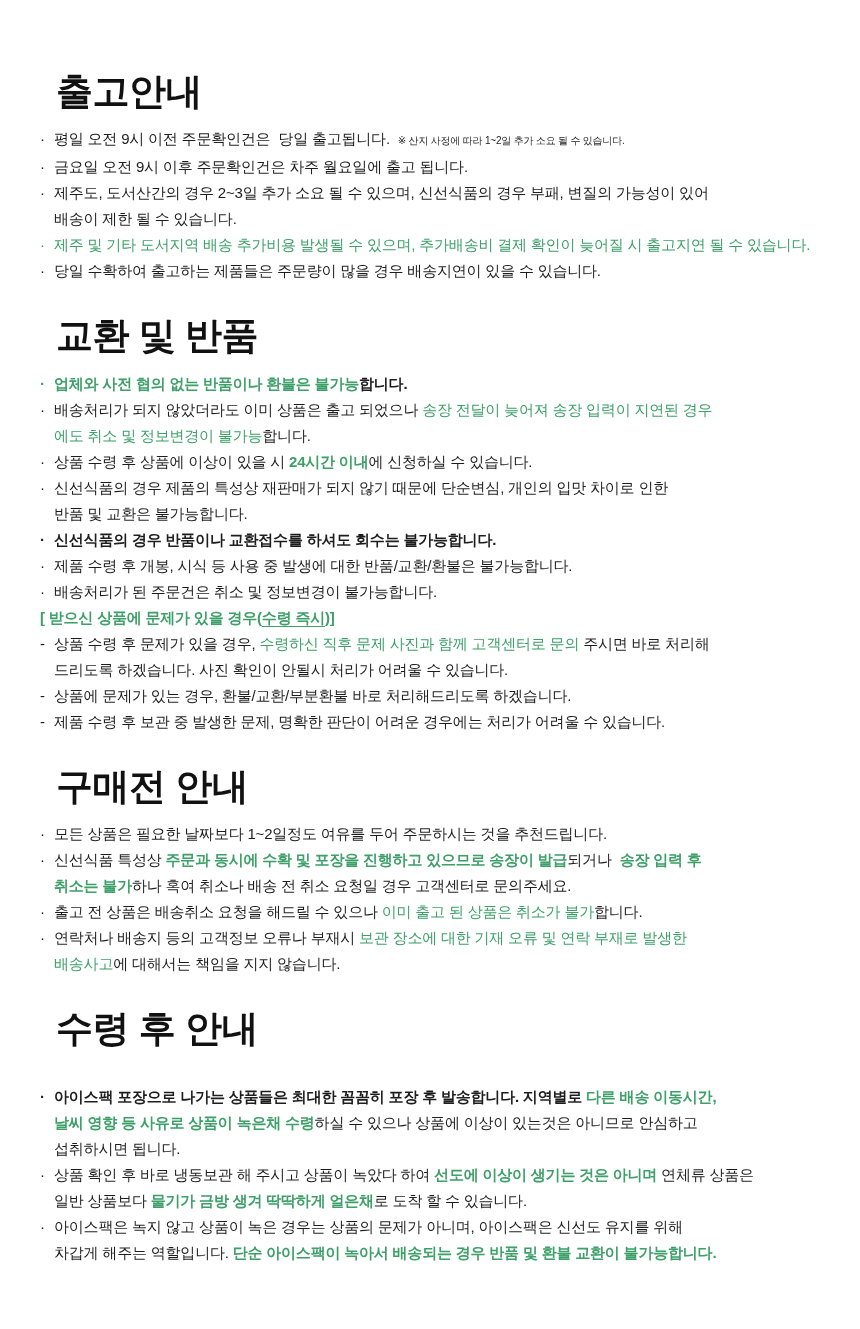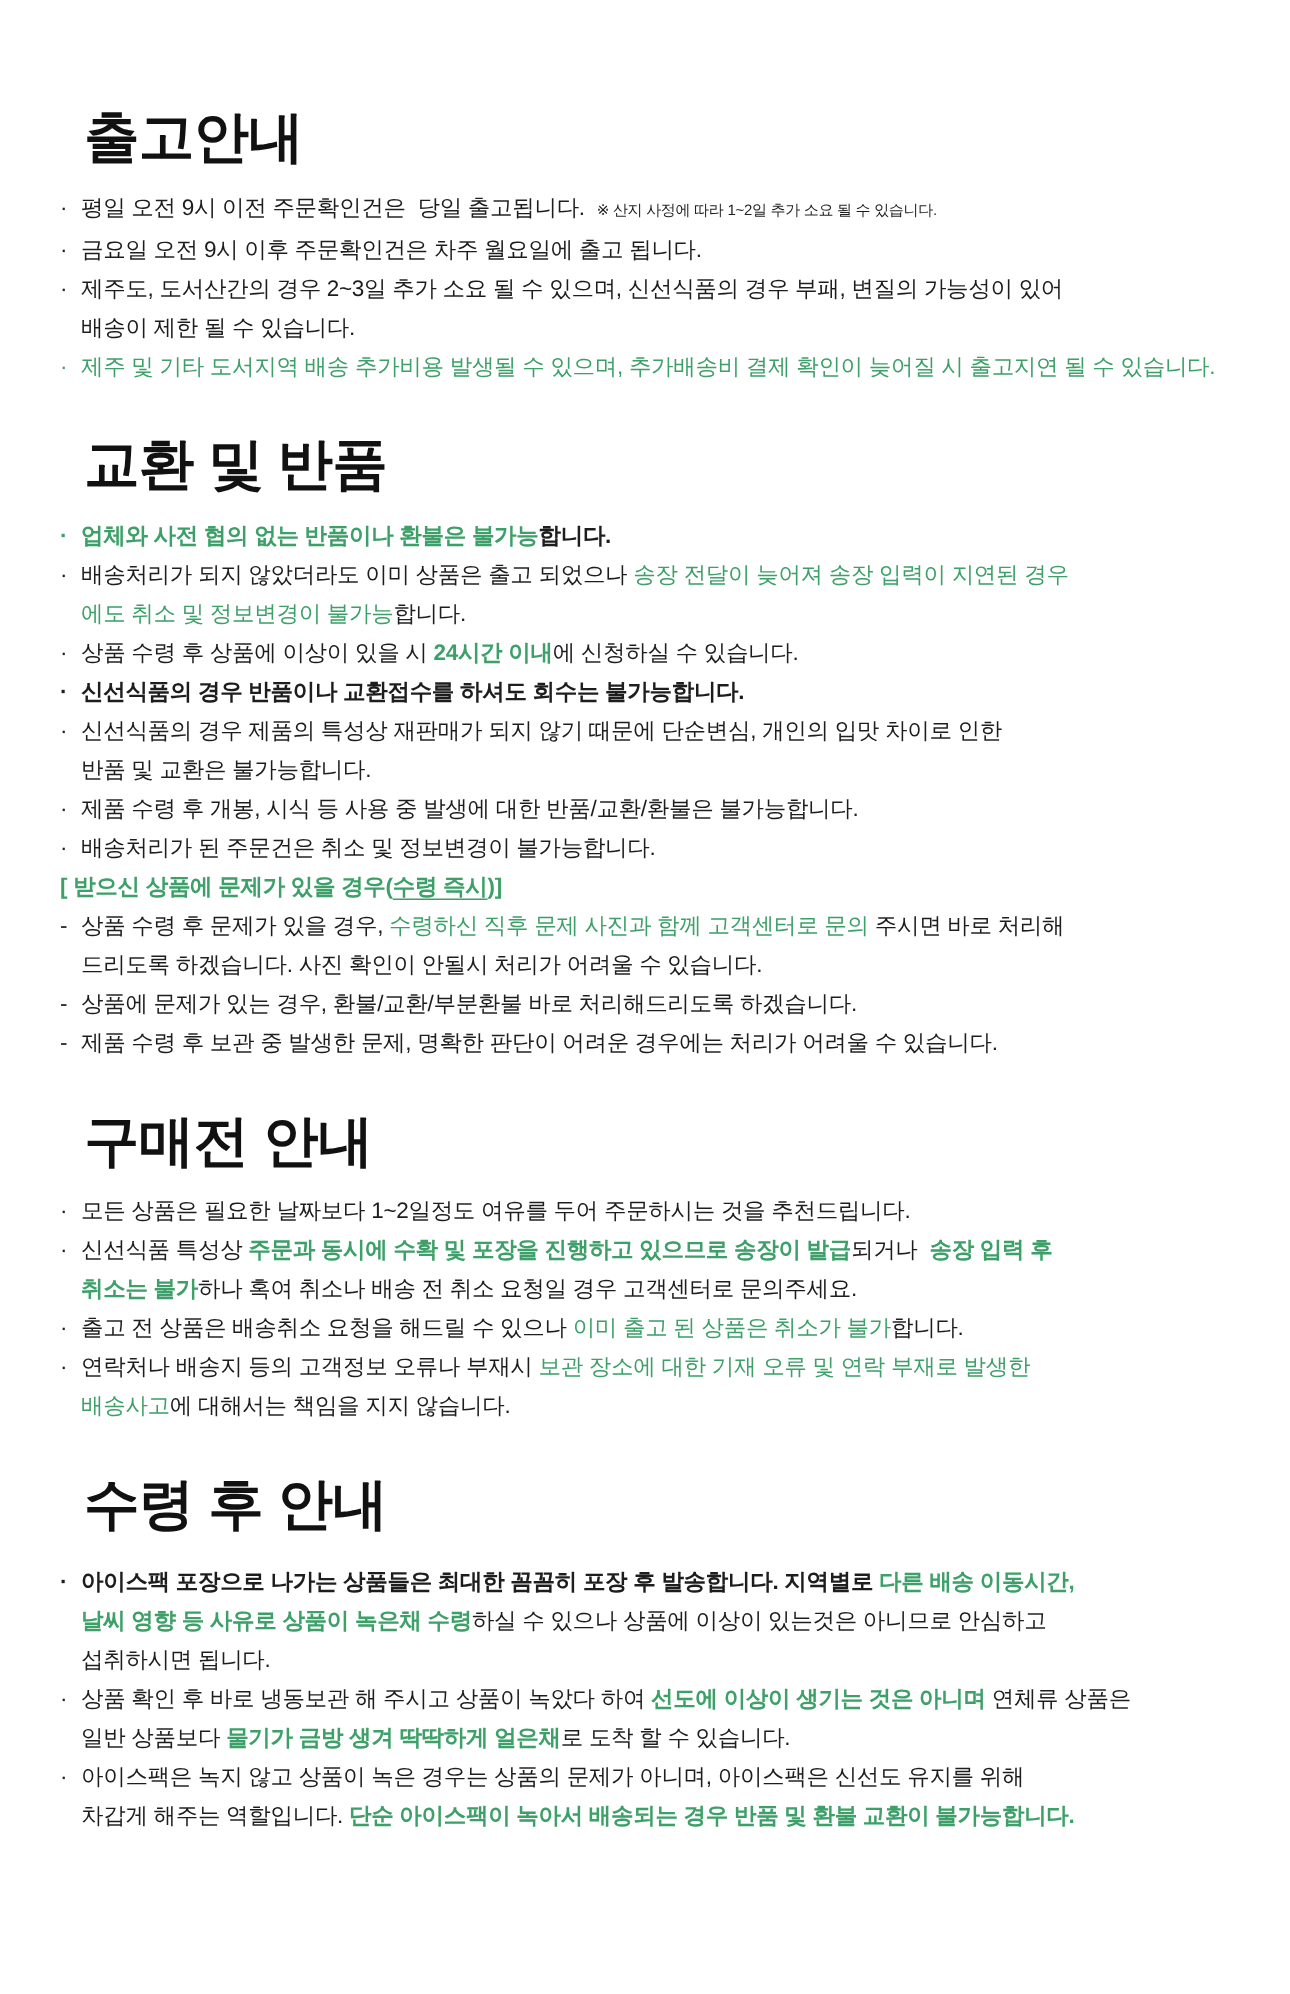--- a/index.html
+++ b/index.html
@@ -11,21 +11,21 @@
     color:var(--text);
     font-family:"Liberation Sans","DejaVu Sans",sans-serif;
     padding:56px 26px 70px 40px;
   }
   .section { margin-bottom:30px; }
   .section-title {
     font-size:37px; font-weight:700; color:var(--title);
     margin:14px 0 12px 16px; letter-spacing:-0.5px; line-height:1.2;
   }
   .notice-list { }
-  .section-4 .notice-list { margin-top:16px; }
+  .section-4 .notice-list { margin-top:32px; }
   .item {
     font-size:15px; line-height:26px;
     white-space:pre-wrap;
     padding-left:14px; text-indent:-14px;
     letter-spacing:-0.2px;
   }
   .marker {
     display:inline-block; width:8px; margin-right:6px;
     text-indent:0; text-align:left;
   }
@@ -39,31 +39,32 @@
 
 <main>
 
   <section class="section section-1">
     <h1 class="section-title">출고안내</h1>
     <div class="notice-list">
         <div class="item"><span class="marker">·</span><span>평일 오전 9시 이전 주문확인건은  당일 출고됩니다.  </span><span class="f-sm">※ 산지 사정에 따라 1~2일 추가 소요 될 수 있습니다.</span></div>
         <div class="item"><span class="marker">·</span><span>금요일 오전 9시 이후 주문확인건은 차주 월요일에 출고 됩니다.</span></div>
         <div class="item"><span class="marker">·</span><span>제주도, 도서산간의 경우 2~3일 추가 소요 될 수 있으며, 신선식품의 경우 부패, 변질의 가능성이 있어</span><br><span>배송이 제한 될 수 있습니다.</span></div>
         <div class="item"><span class="marker f-g">·</span><span class="f-g">제주 및 기타 도서지역 배송 추가비용 발생될 수 있으며, 추가배송비 결제 확인이 늦어질 시 출고지연 될 수 있습니다.</span></div>
+        <div class="item"><span class="marker">·</span><span>당일 수확하여 출고하는 제품들은 주문량이 많을 경우 배송지연이 있을 수 있습니다.</span></div>
       </div>
   </section>
 
   <section class="section section-2">
     <h1 class="section-title">교환 및 반품</h1>
     <div class="notice-list">
         <div class="item"><span class="marker f-g f-b">·</span><span class="f-g f-b">업체와 사전 협의 없는 반품이나 환불은 불가능</span><span class="f-b">합니다.</span></div>
         <div class="item"><span class="marker">·</span><span>배송처리가 되지 않았더라도 이미 상품은 출고 되었으나 </span><span class="f-g">송장 전달이 늦어져 송장 입력이 지연된 경우</span><br><span class="f-g">에도 취소 및 정보변경이 불가능</span><span>합니다.</span></div>
         <div class="item"><span class="marker">·</span><span>상품 수령 후 상품에 이상이 있을 시 </span><span class="f-g f-b">24시간 이내</span><span>에 신청하실 수 있습니다.</span></div>
+        <div class="item"><span class="marker">·</span><span>신선식품의 경우 제품의 특성상 재판매가 되지 않기 때문에 단순변심, 개인의 입맛 차이로 인한</span><br><span>반품 및 교환은 불가능합니다.</span></div>
         <div class="item"><span class="marker f-b">·</span><span class="f-b">신선식품의 경우 반품이나 교환접수를 하셔도 회수는 불가능합니다.</span></div>
-        <div class="item"><span class="marker">·</span><span>신선식품의 경우 제품의 특성상 재판매가 되지 않기 때문에 단순변심, 개인의 입맛 차이로 인한</span><br><span>반품 및 교환은 불가능합니다.</span></div>
         <div class="item"><span class="marker">·</span><span>제품 수령 후 개봉, 시식 등 사용 중 발생에 대한 반품/교환/환불은 불가능합니다.</span></div>
         <div class="item"><span class="marker">·</span><span>배송처리가 된 주문건은 취소 및 정보변경이 불가능합니다.</span></div>
         <div class="item"><span class="f-g f-b">[ 받으신 상품에 문제가 있을 경우(</span><span class="f-g f-b f-u">수령 즉시</span><span class="f-g f-b">)]</span></div>
         <div class="item"><span class="marker">-</span><span>상품 수령 후 문제가 있을 경우, </span><span class="f-g">수령하신 직후 문제 사진과 함께 고객센터로 문의</span><span> 주시면 바로 처리해</span><br><span>드리도록 하겠습니다. 사진 확인이 안될시 처리가 어려울 수 있습니다.</span></div>
         <div class="item"><span class="marker">-</span><span>상품에 문제가 있는 경우, 환불/교환/부분환불 바로 처리해드리도록 하겠습니다.</span></div>
         <div class="item"><span class="marker">-</span><span>제품 수령 후 보관 중 발생한 문제, 명확한 판단이 어려운 경우에는 처리가 어려울 수 있습니다.</span></div>
       </div>
   </section>
 
   <section class="section section-3">

